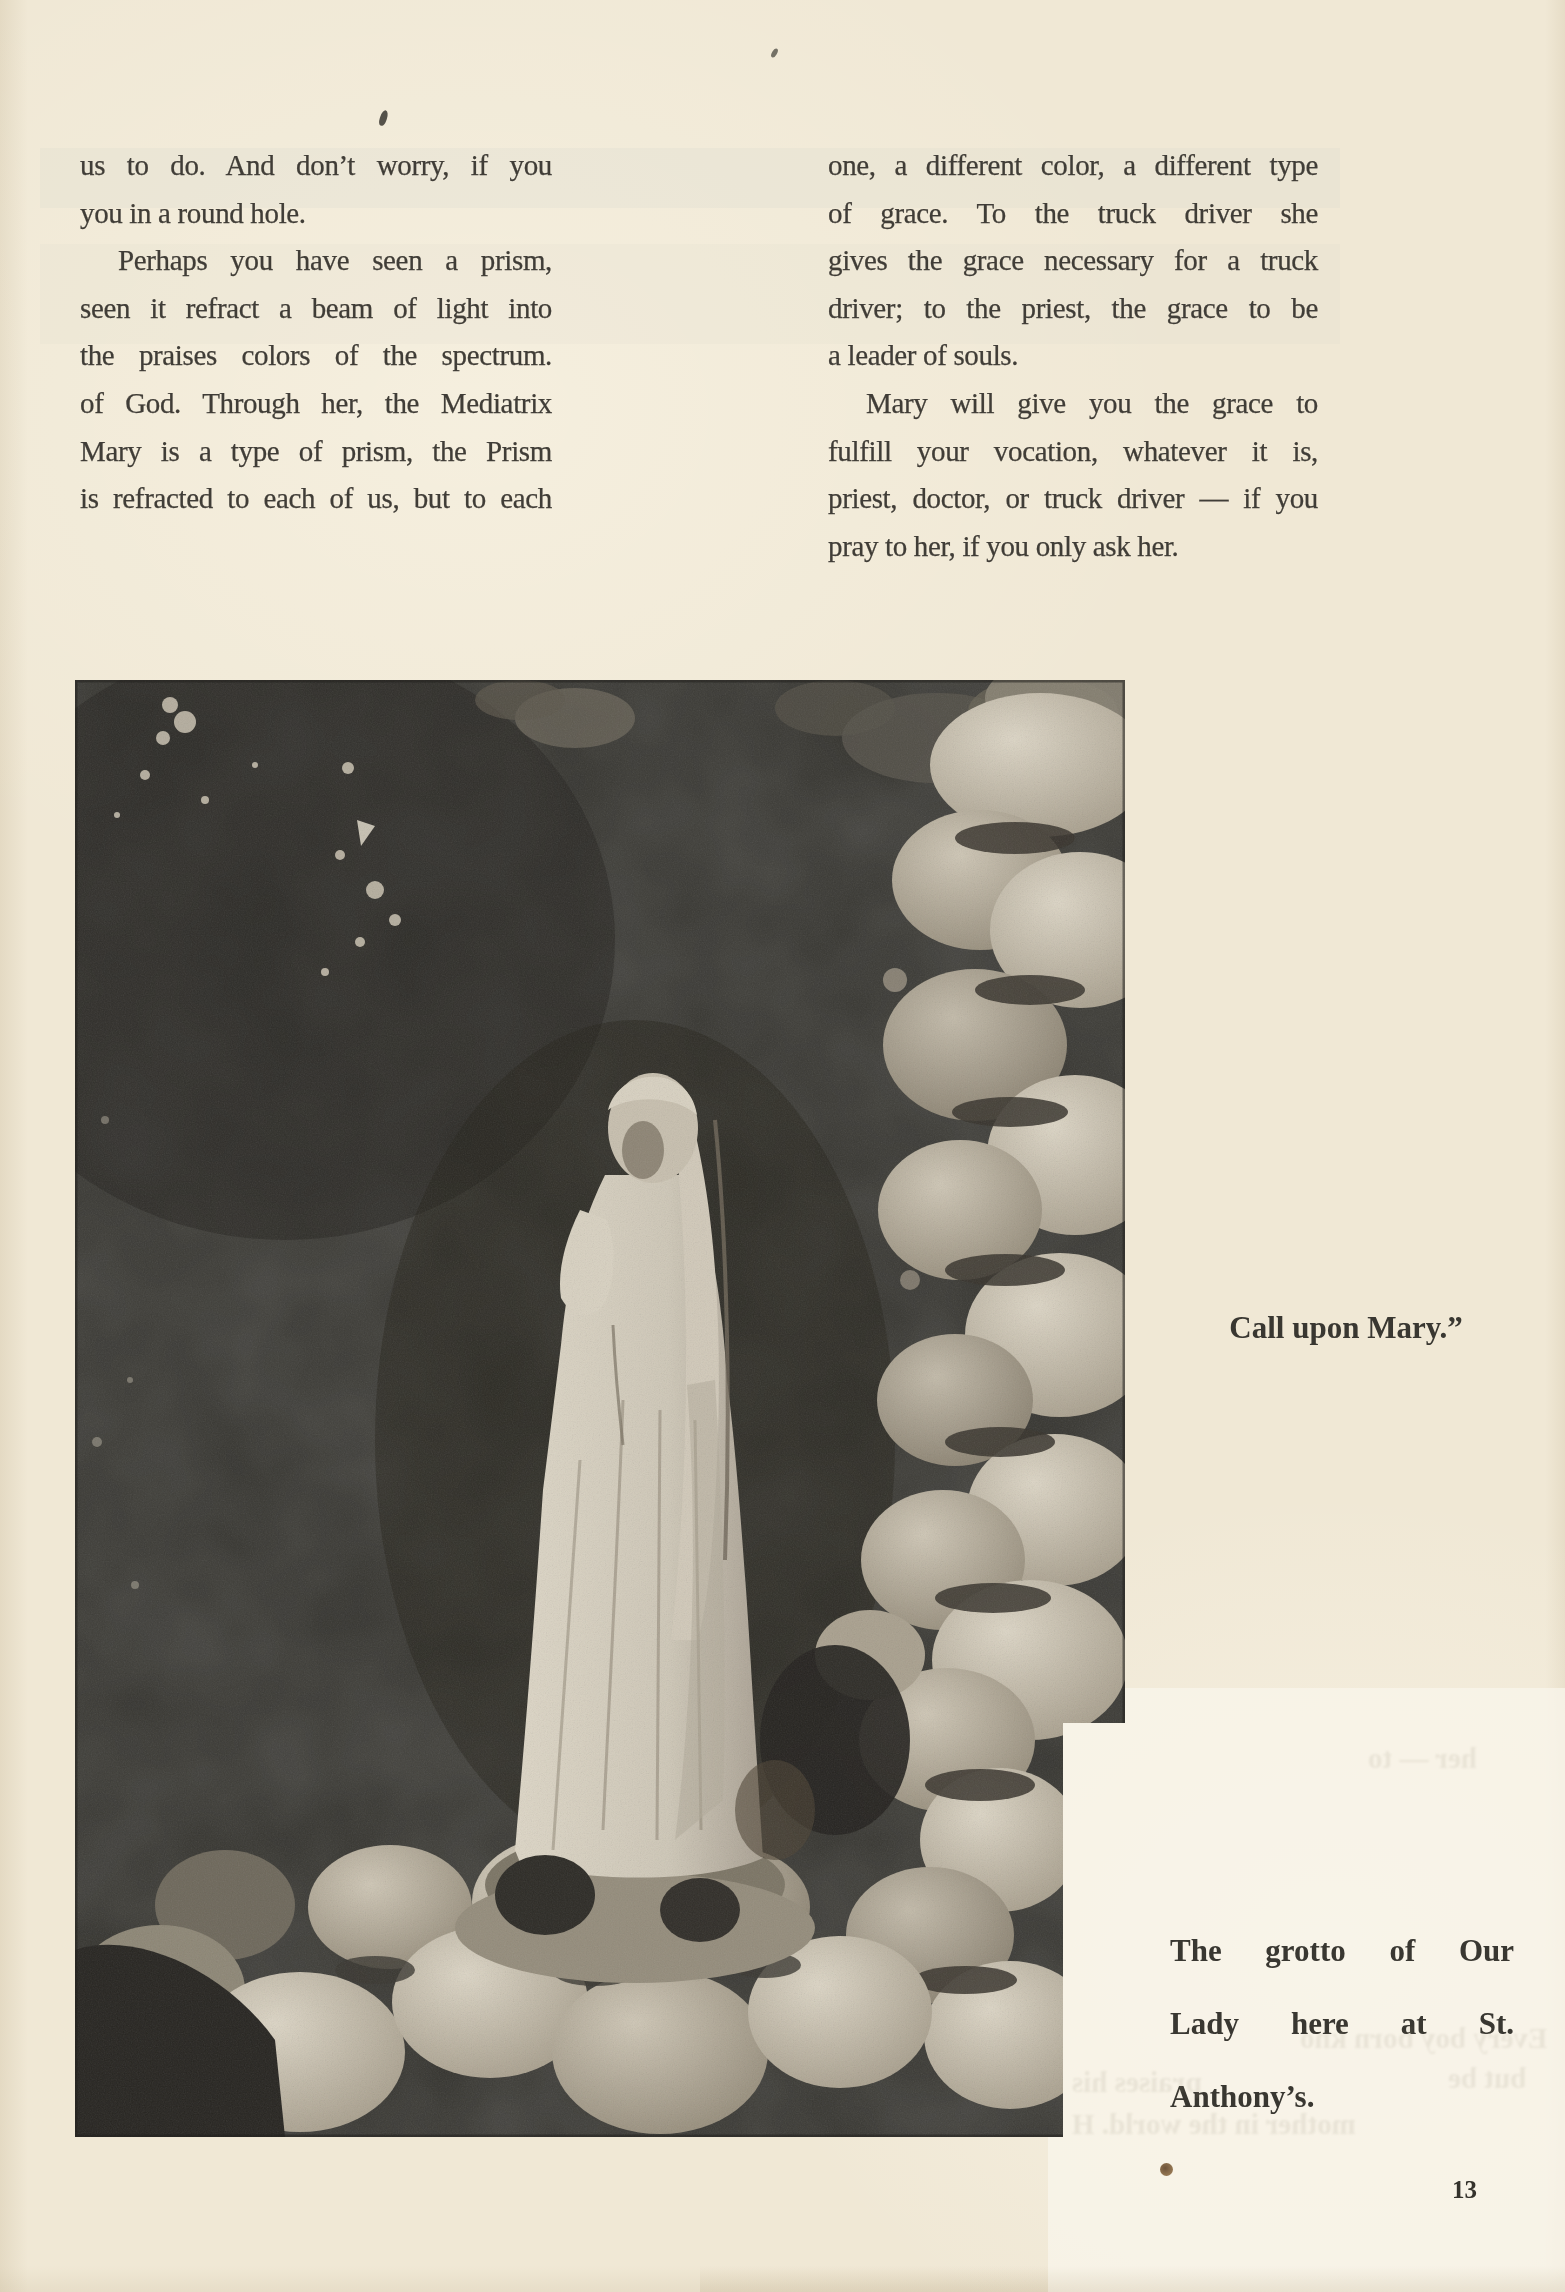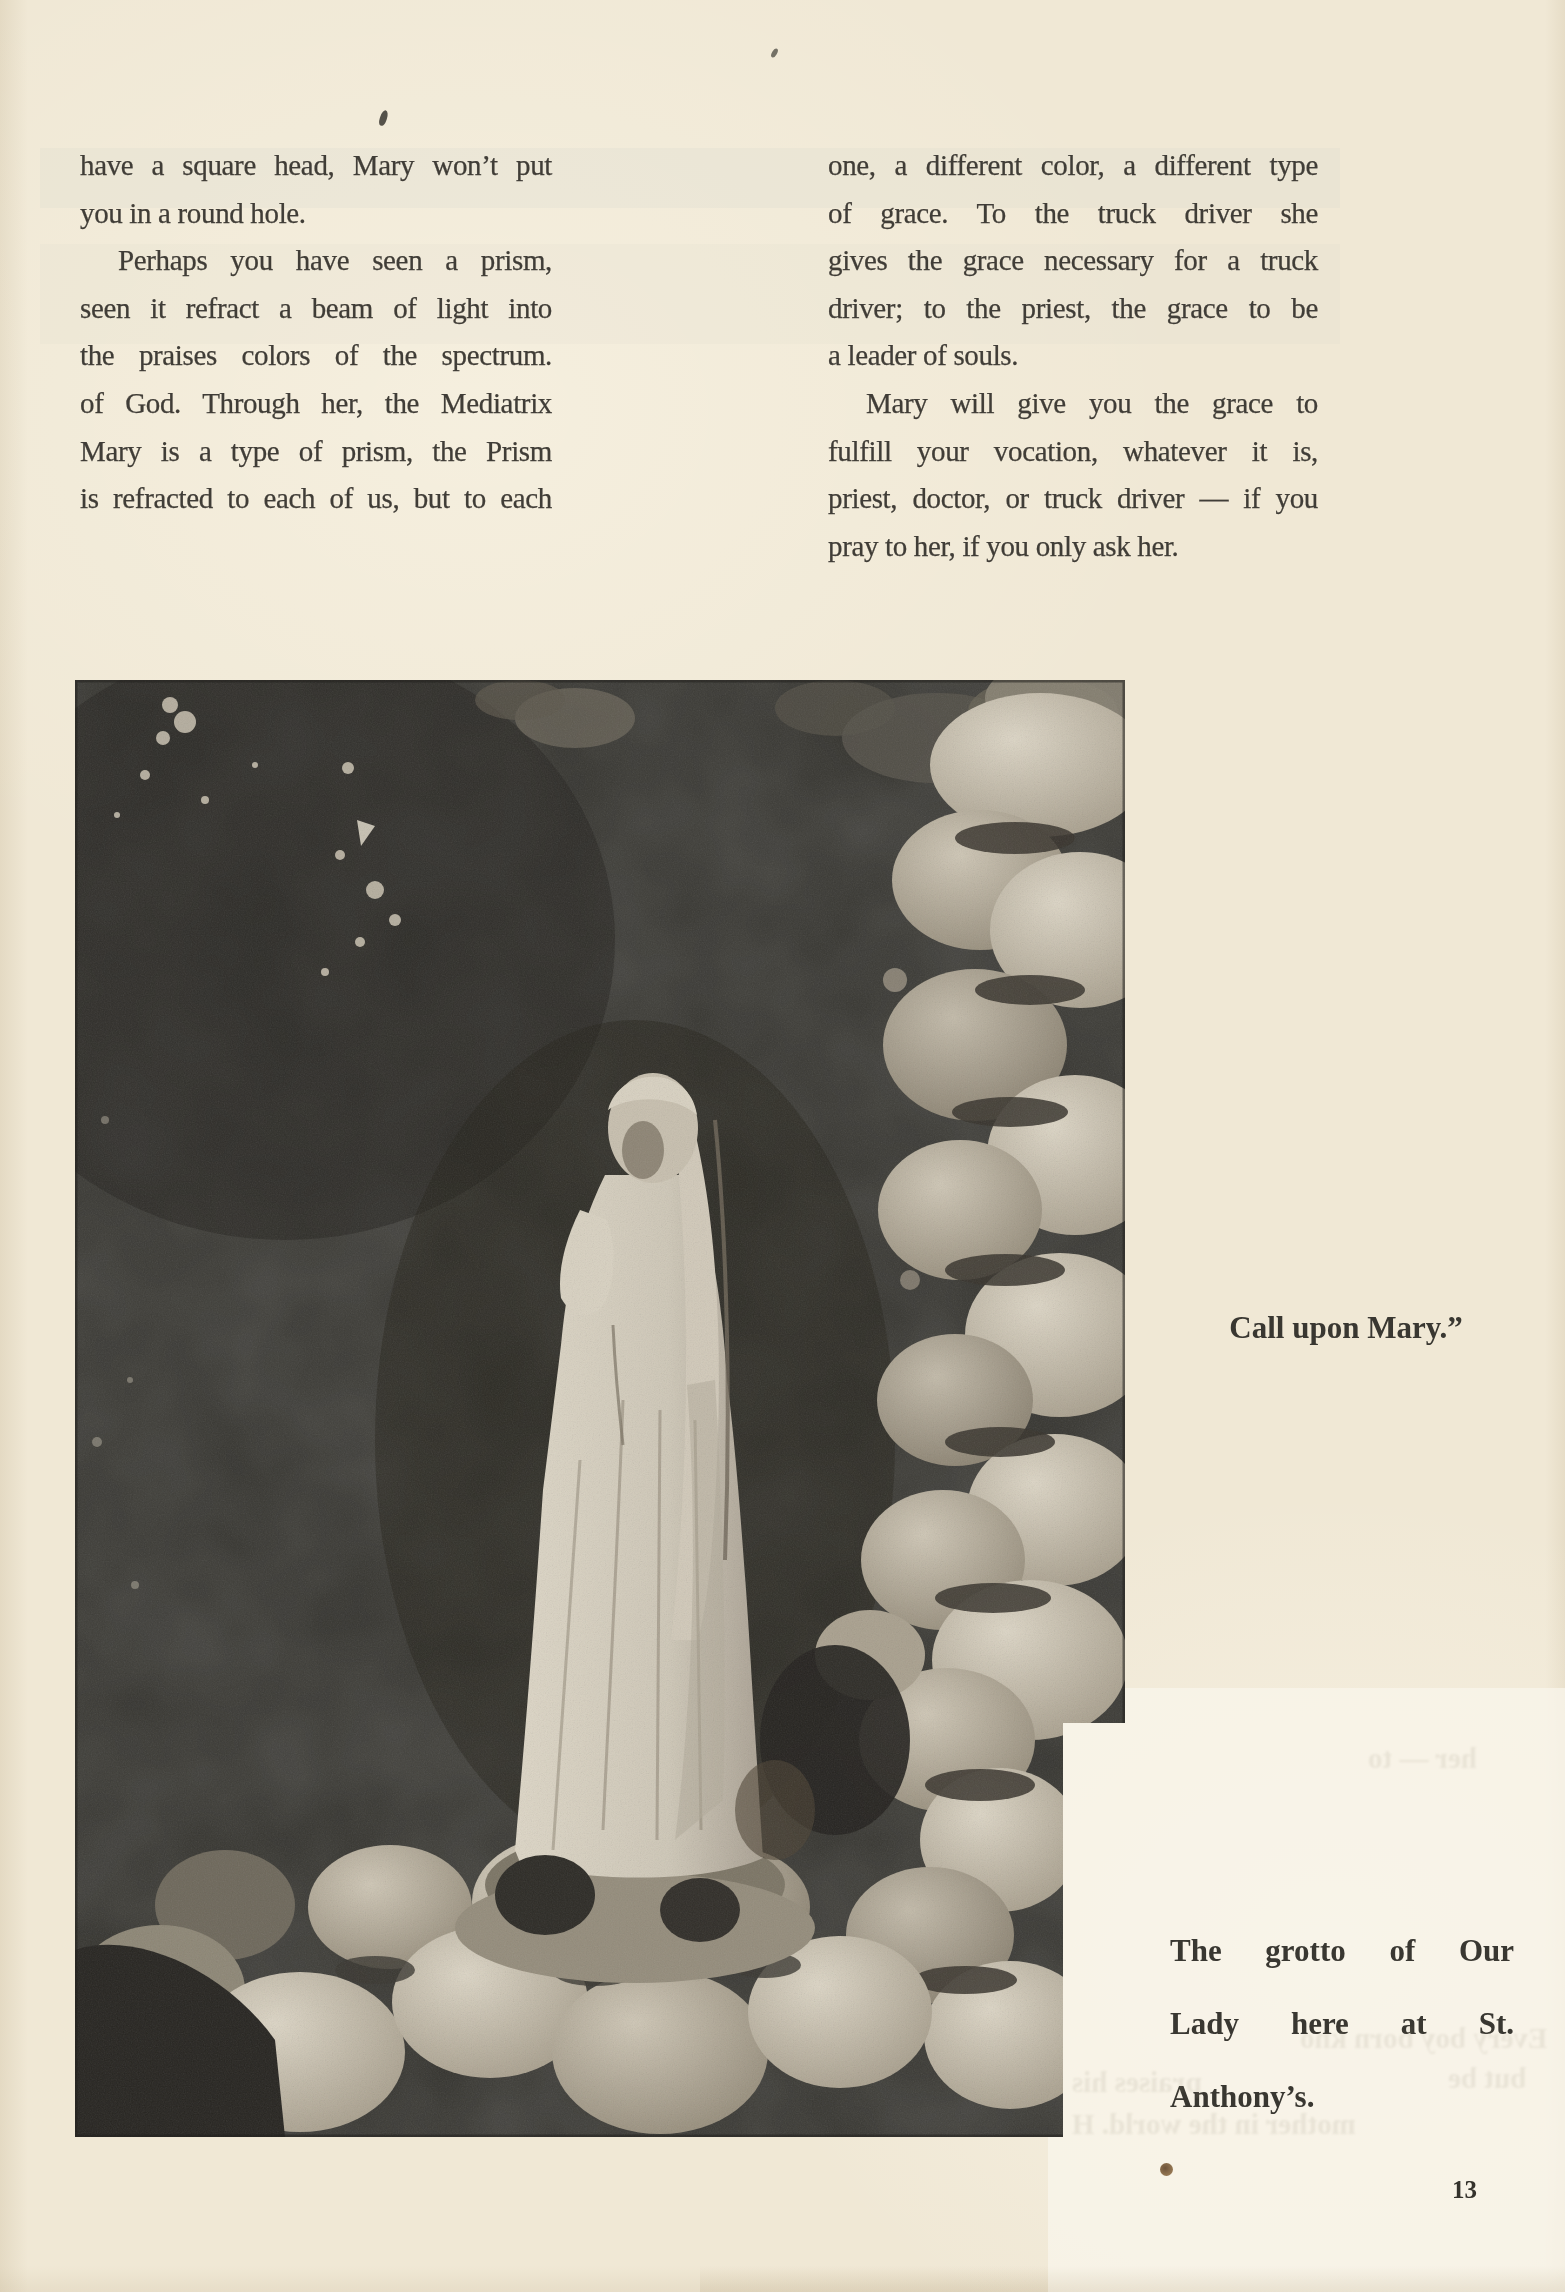--- a/index.html
+++ b/index.html
@@ -60,21 +60,21 @@
 <body>
 
 <div class="page">
 
   <div class="band band-a"></div>
   <div class="band band-b"></div>
   <div class="band card"></div>
   <div class="band bottom-shade"></div>
 
   <section class="col col-left">
-    <div class="ln">have a square head, Mary won’t put</div>
+    <div class="ln">us to do.  And don’t worry, if you</div>
     <div class="ln end">you in a round hole.</div>
     <div class="ln indent">Perhaps you have seen a prism,</div>
     <div class="ln">seen it refract a beam of light into</div>
     <div class="ln">the praises colors of the spectrum.</div>
     <div class="ln">of God.  Through her, the Mediatrix</div>
     <div class="ln">Mary is a type of prism, the Prism</div>
     <div class="ln">is refracted to each of us, but to each</div>
   </section>
 
   <section class="col col-right">

